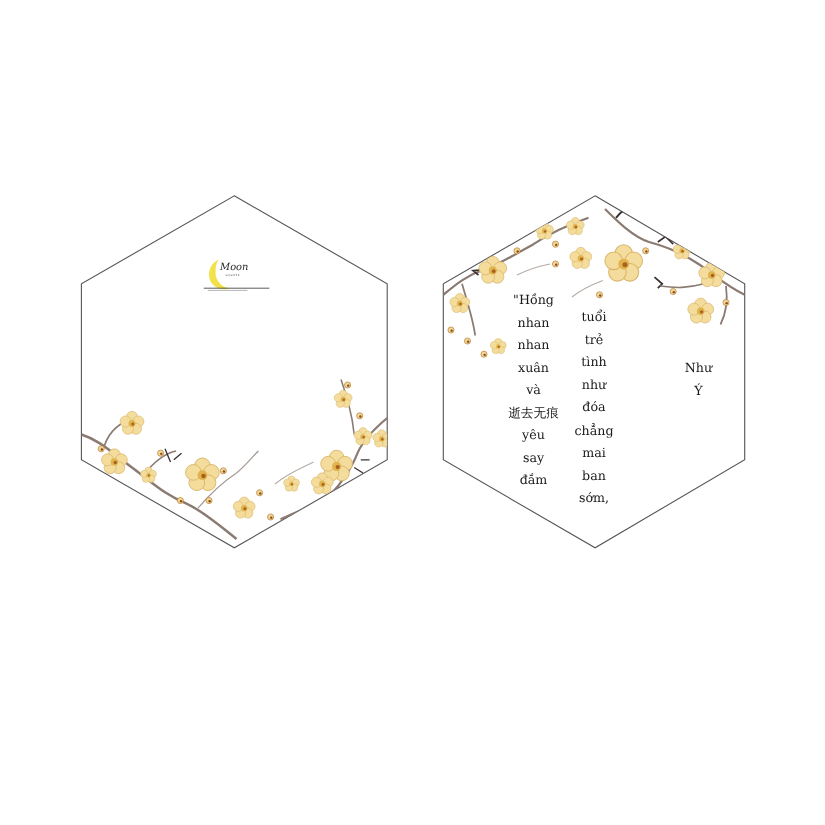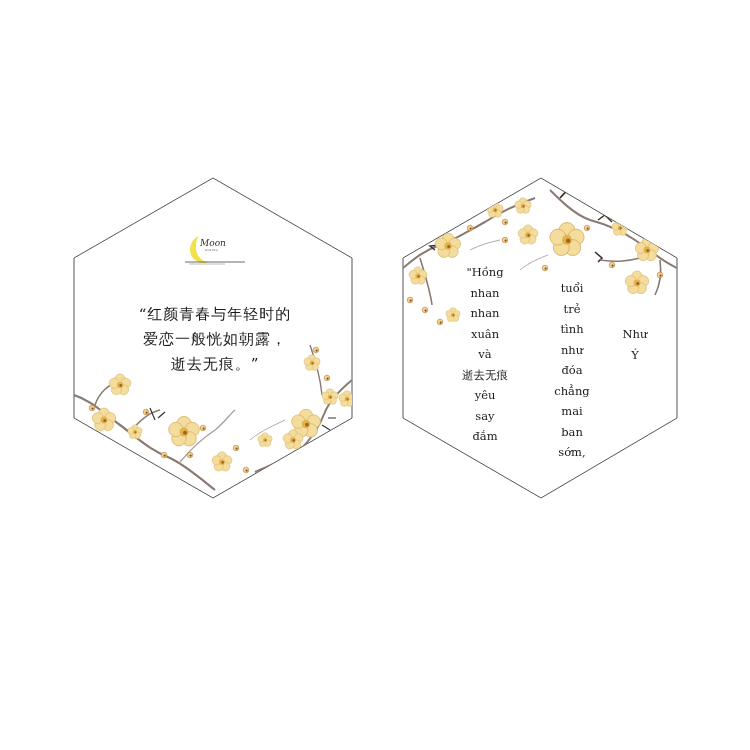--- a/index.html
+++ b/index.html
@@ -130,39 +130,34 @@
   <div class="logo">
     <svg width="60" height="34" viewBox="0 0 60 34" style="position:absolute;left:0;top:0;">
       <path d="M14,2 C4,6 2,20 10,26 C14,29 20,30 24,28 C16,28 10,20 11,12 C11,8 12,4 14,2 Z" fill="#f2e14a"></path>
       <path d="M0,28 L60,28" stroke="#444" stroke-width="0.8"></path>
       <path d="M4,30 L40,30" stroke="#777" stroke-width="0.5"></path>
     </svg>
     <span class="logo-text">Moon</span>
     <span class="logo-sub">events</span>
   </div>
 
-  <div class="cn-quote">
-    <div>“红颜青春与年轻时的</div>
-    <div>爱恋一般恍如朝露，</div>
-    <div>逝去无痕。”</div>
-  </div>
 
   <div class="vn-col" style="left:462px; top:262px; width:46px;">
     <div>"Hồng</div>
     <div>nhan</div>
     <div>nhan</div>
     <div>xuân</div>
     <div>và</div>
     <div>逝去无痕</div>
     <div>yêu</div>
     <div>say</div>
     <div>đắm</div>
   </div>
 
-  <div class="vn-col" style="left:515px; top:278px; width:50px;margin-left:32px;">
+  <div class="vn-col" style="left:515px; top:278px; width:50px;">
     <div>tuổi</div>
     <div>trẻ</div>
     <div>tình</div>
     <div>như</div>
     <div>đóa</div>
     <div>chẳng</div>
     <div>mai</div>
     <div>ban</div>
     <div>sớm,</div>
   </div>

